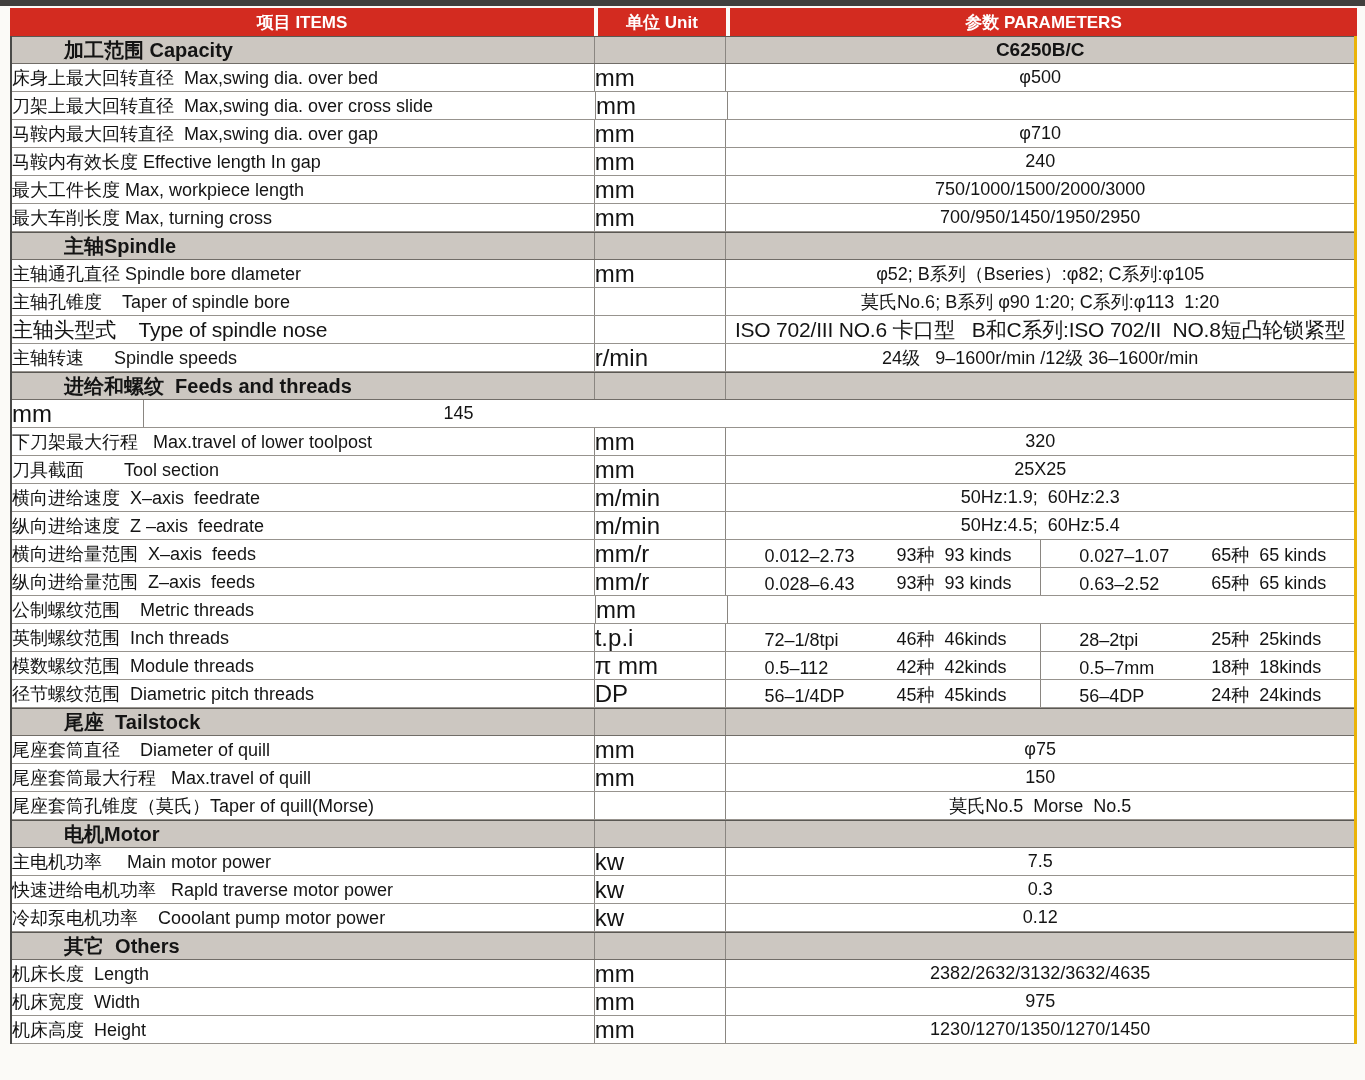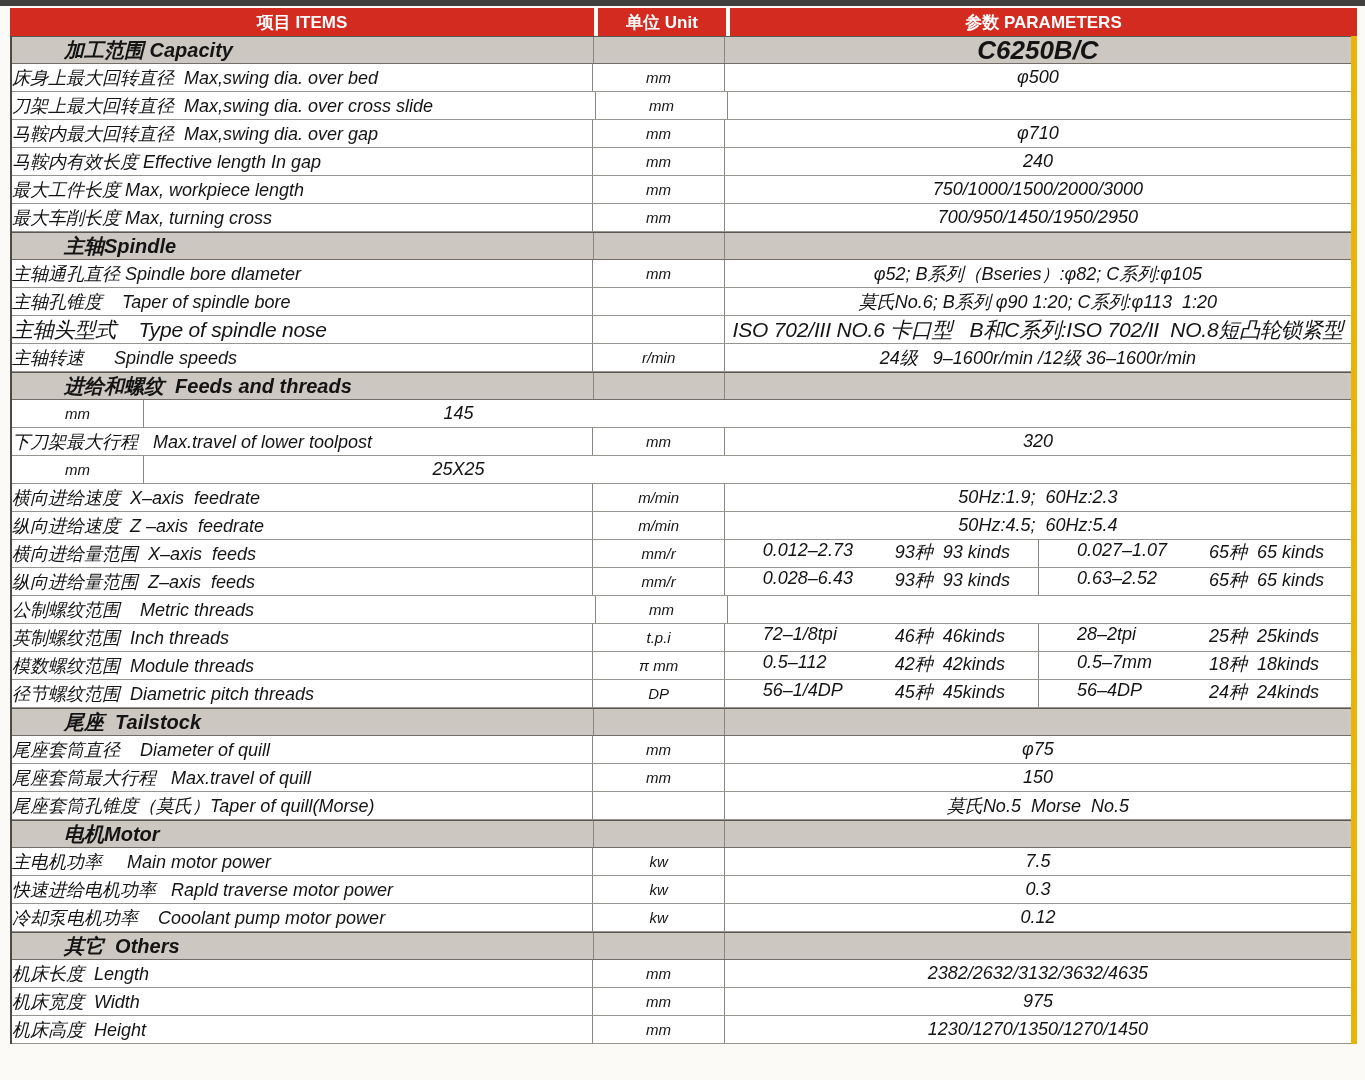--- a/index.html
+++ b/index.html
@@ -6,34 +6,34 @@
     font-family:"Liberation Sans","DejaVu Sans",sans-serif;color:#141414;}
   .page{position:relative;width:1365px;height:1080px;}
   .top-strip{position:absolute;top:0;left:0;width:1365px;height:6px;background:#413f3d;}
   .spec-table{position:absolute;top:8px;left:10px;width:1347px;}
   .thead{display:flex;height:28px;}
   .thead .hcell{background:#d32b20;color:#fff;font-weight:bold;font-size:17px;
     display:flex;align-items:center;justify-content:center;white-space:pre;}
   .hc1{width:584px;margin-right:4px;}
   .hc2{width:128px;margin-right:4px;}
   .hc3{width:627px;}
-  .tbody{border-left:2px solid #4a4a48;border-right:6px solid #eab308;box-sizing:border-box;font-style:italic;}
+  .tbody{border-left:2px solid #4a4a48;border-right:3px solid #eab308;box-sizing:border-box;}
   .row{display:flex;height:28px;box-sizing:border-box;border-bottom:1px solid #97938e;background:#fff;}
   .row .c1{width:584px;display:flex;align-items:center;box-sizing:border-box;
     border-right:1px solid #8a8681;font-size:18px;overflow:hidden;}
-  .row .c2{width:132px;display:flex;align-items:center;justify-content:center;box-sizing:border-box;
-    border-right:1px solid #8a8681;font-size:15px;}
+  .row .c2{width:132px;display:flex;align-items:center;box-sizing:border-box;
+    border-right:1px solid #8a8681;font-size:24px;}
   .row .c3{width:629px;display:flex;align-items:center;justify-content:center;box-sizing:border-box;
     font-size:18px;overflow:hidden;}
   .row span{white-space:pre;}
   .section-row{background:#ccc7c1;border-top:1px solid #5a5853;border-bottom:1px solid #716d68;}
   .section-row .c1{font-weight:bold;font-size:20px;padding-left:52px;}
-  .section-row .c3{font-weight:bold;font-size:26px;}
+  .section-row .c3{font-weight:bold;font-size:19px;}
   .c3.split{padding:0;}
-  .half{width:50%;height:100%;display:flex;align-items:flex-start;padding-left:38px;box-sizing:border-box;}
+  .half{width:50%;height:100%;display:flex;align-items:flex-end;padding-left:38px;box-sizing:border-box;}
   .half.h2{border-left:1px solid #8a8681;}
   .half .range{display:inline-block;width:132px;text-align:left;}
   .condensed span{font-size:21px;letter-spacing:-0.2px;}
 </style>
 </head>
 <body>
 
 <div class="page">
   <div class="top-strip"></div>
   <div class="spec-table">
@@ -188,20 +188,23 @@
             <span>下刀架最大行程   Max.travel of lower toolpost</span>
           </div>
           <div class="c2">
             <span>mm</span>
           </div>
           <div class="c3">
             <span>320</span>
           </div>
         </div>
         <div class="row">
+          <div class="c1">
+            <span>刀具截面        Tool section</span>
+          </div>
           <div class="c2">
             <span>mm</span>
           </div>
           <div class="c3">
             <span>25X25</span>
           </div>
         </div>
         <div class="row">
           <div class="c1">
             <span>横向进给速度  X–axis  feedrate</span>

